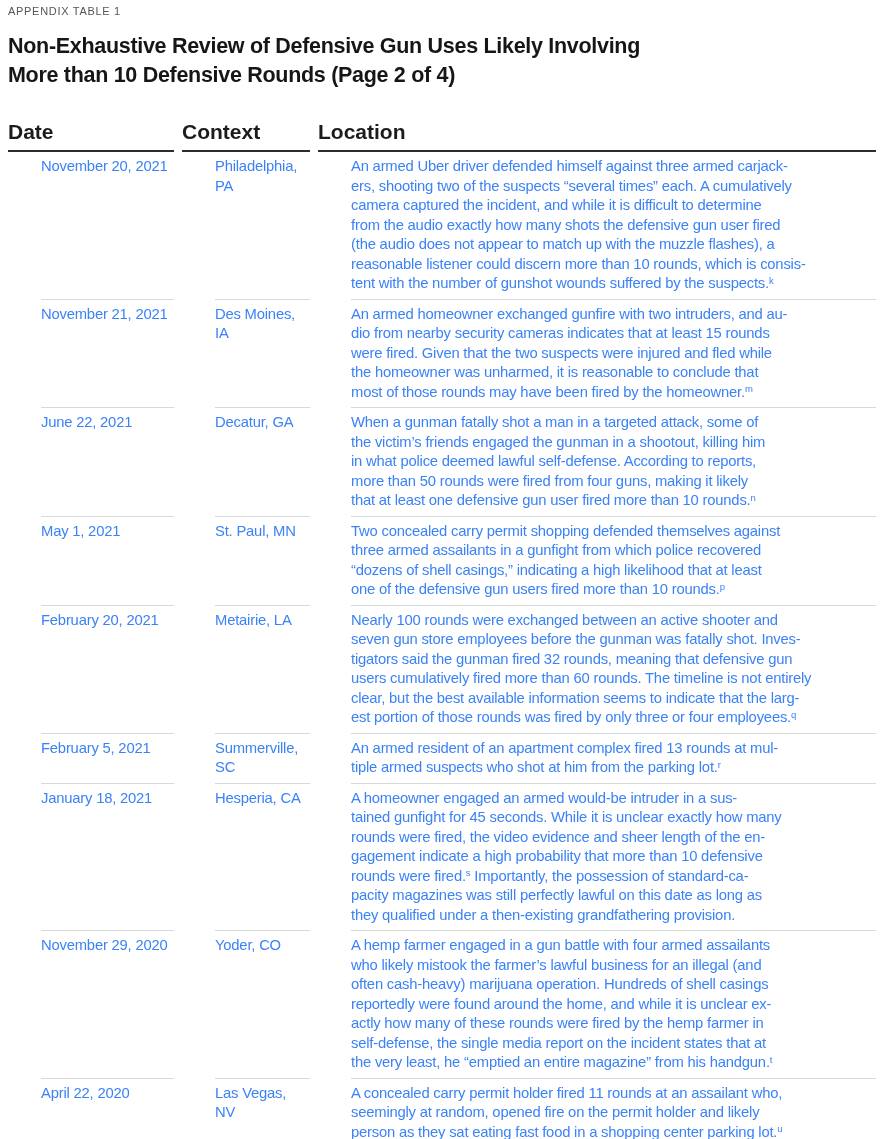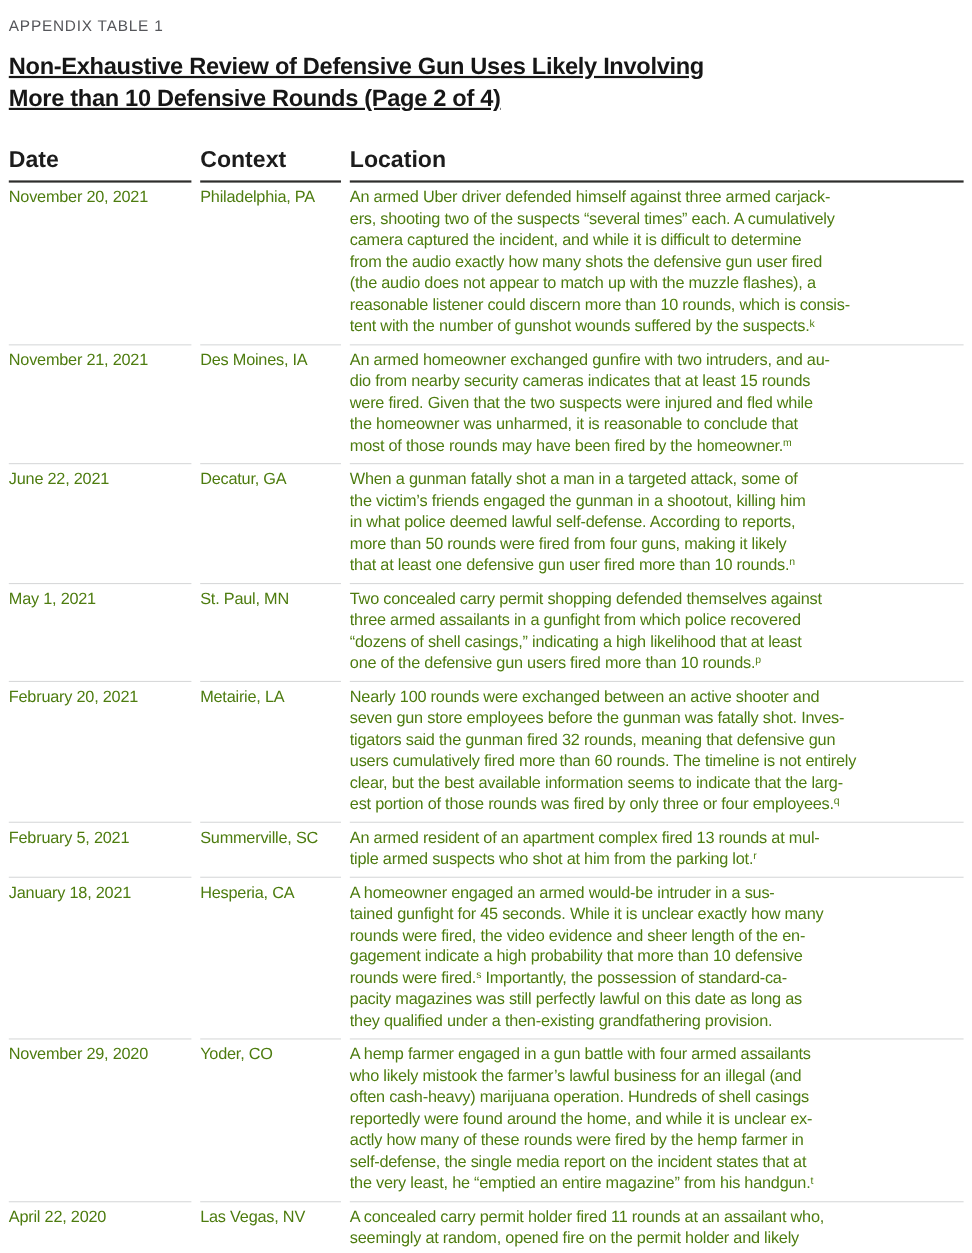--- a/index.html
+++ b/index.html
@@ -11,35 +11,34 @@
     width: 884px;
     height: 1139px;
     overflow: hidden;
     font-family: "Liberation Sans", sans-serif;
     color: #2b2b2b;
   }
   .page {
     padding: 3px 8px 0 8px;
   }
   .eyebrow {
-    font-size: 14px;
+    font-size: 11px;
     letter-spacing: 0.7px;
     color: #55565a;
     padding-top: 2px;
-    margin-top: 10px;
   }
   .title {
     margin-top: 15px;
     font-size: 21.5px;
     font-weight: bold;
     line-height: 29px;
     letter-spacing: -0.3px;
     color: #161616;
   }
-  .title .title-line { display: block; text-decoration: underline; }
+  .title .title-line { display: block; }
   .data-table {
     margin-top: 22px;
   }
   .thead, .trow {
     display: grid;
     grid-template-columns: 166px 128px 1fr;
     column-gap: 8px;
   }
   .thead .cell {
     font-size: 21px;
@@ -47,21 +46,22 @@
     color: #1c1c1c;
     padding: 8px 0 6px 0;
     border-bottom: 2px solid #2e2d2c;
   }
   .trow .cell {
     border-top: 1px solid #d8d9da;
     padding: 5px 0 5px 0;
     font-size: 14.8px;
     line-height: 19.5px;
     letter-spacing: -0.2px;
-    color: #4d7c0f;
+    color: #3b82f6;
+    margin-left: 33px;
   }
   .trow:first-child .cell { border-top: none; }
   .trow:last-child .cell { border-bottom: 1px solid #d8d9da; }
   .ctx-line { white-space: nowrap; }
   sup {
     font-size: 9.5px;
     line-height: 0;
     position: relative;
     top: -4.5px;
     vertical-align: baseline;

